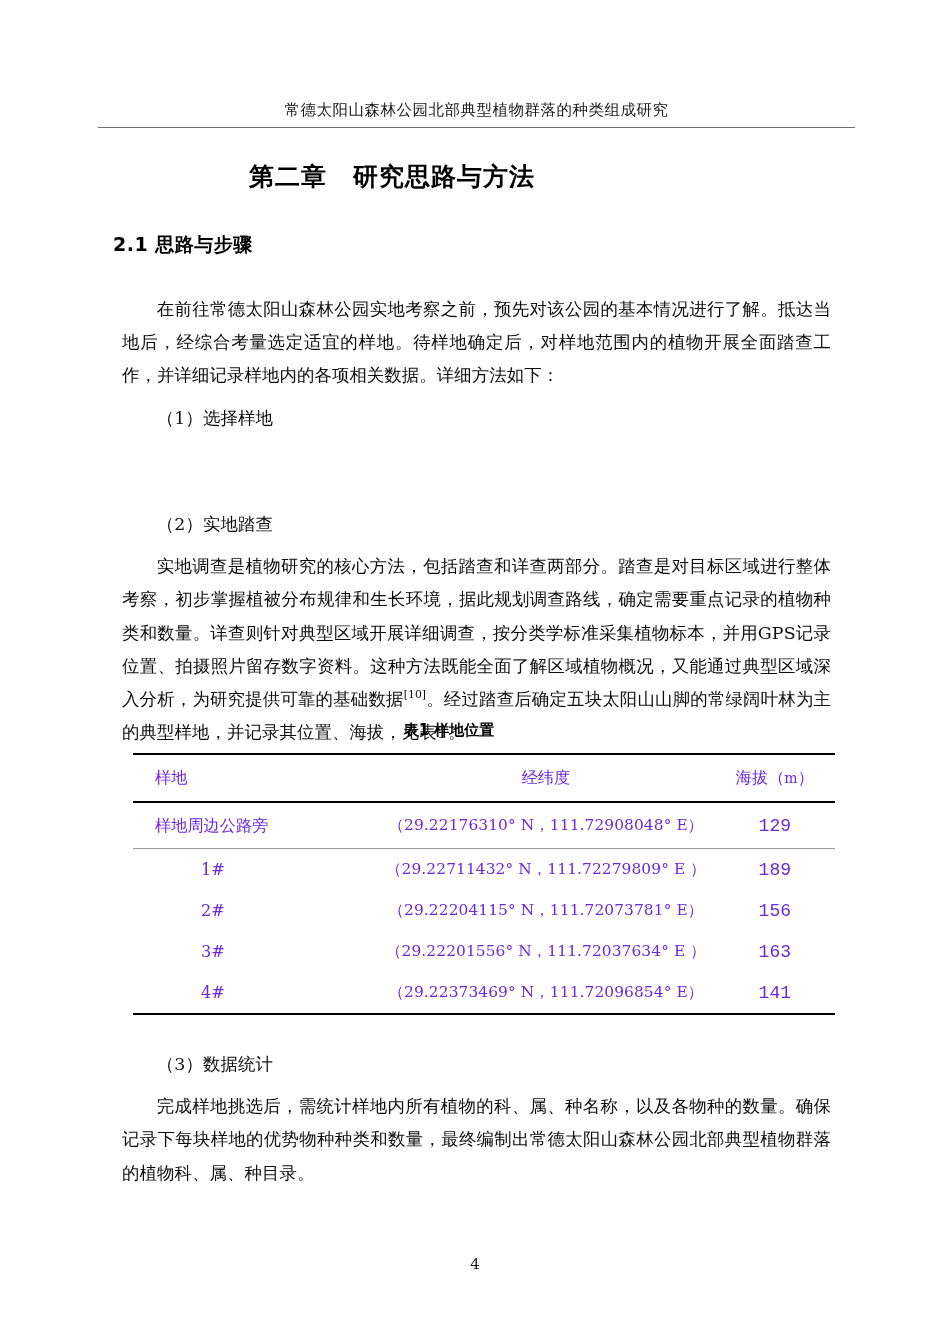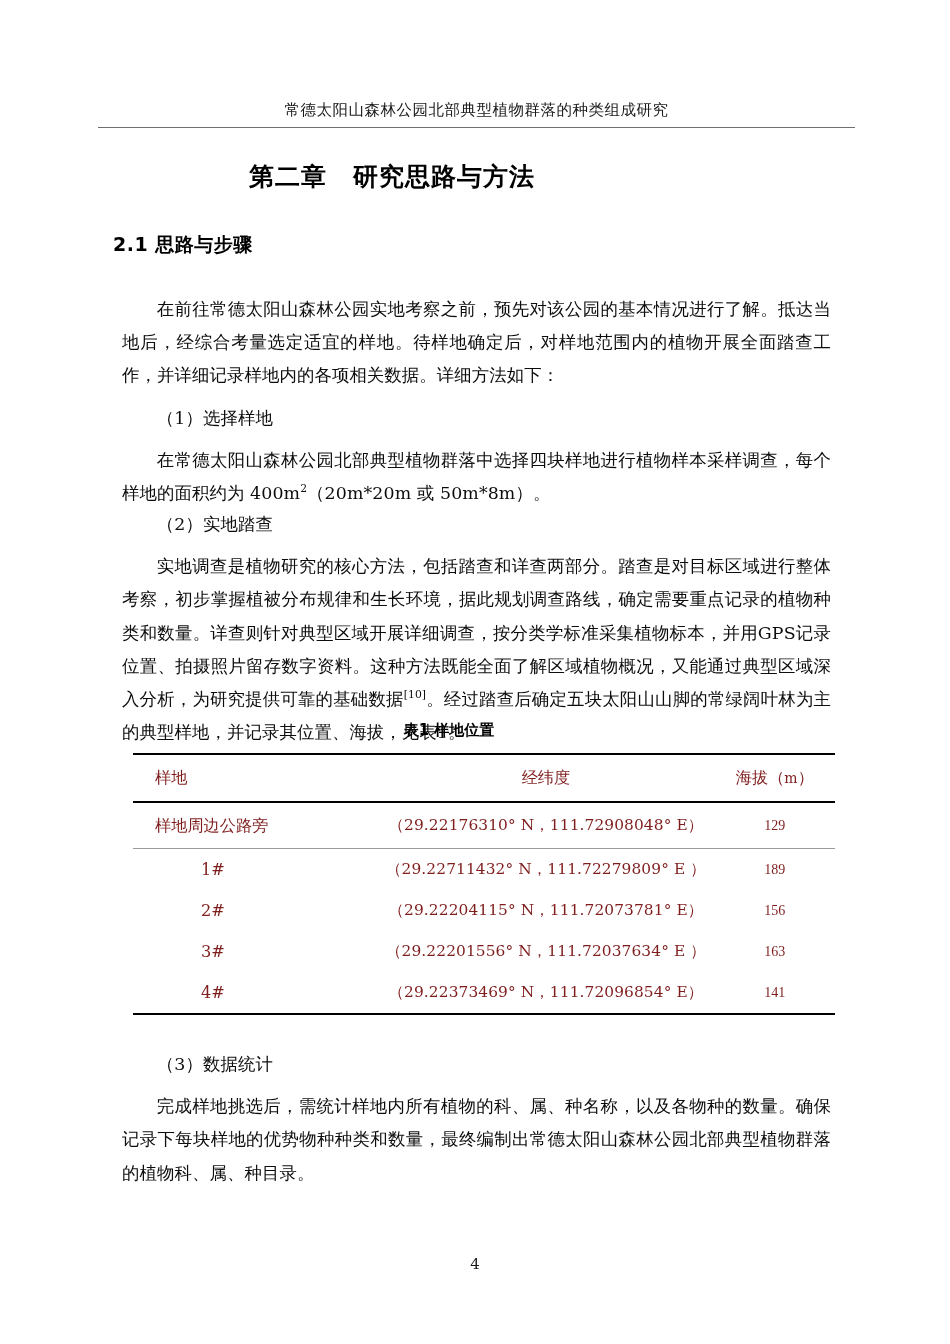--- a/index.html
+++ b/index.html
@@ -112,21 +112,21 @@
   .plot-table-wrap {
     position: absolute;
     left: 133px;
     top: 741px;
     width: 702px;
   }
   table.plot-table {
     width: 702px;
     border-collapse: collapse;
     font-size: 16.2px;
-    color: #7f1d1d;
+    color: #6d28d9;
   }
   table.plot-table th,
   table.plot-table td {
     padding: 0;
     font-weight: normal;
     border: none;
     vertical-align: middle;
   }
   .rule-top    { border-top: 2.4px solid #000 !important; }
   .rule-mid    { border-top: 2.2px solid #000 !important; }
@@ -148,22 +148,22 @@
 
   
   td.plot-id { text-align: left; padding-left: 68px !important; }
 
   .coord-text {
     font-family: "DejaVu Serif", "Liberation Serif", serif;
     font-size: 15.4px;
     letter-spacing: 0.1px;
   }
   .alt-text {
-    font-family: Liberation Serif, serif;
-    font-size: 14px;
+    font-family: Liberation Mono, monospace;
+    font-size: 18px;
   }
   .unit-m {
     font-family: "DejaVu Serif", "Liberation Serif", serif;
     font-size: 14px;
   }
 
   
   .page-number {
     position: absolute;
     left: 0;
@@ -182,21 +182,20 @@
   <div class="running-header">常德太阳山森林公园北部典型植物群落的种类组成研究</div>
   <div class="header-rule"></div>
 
   <div class="chapter-title">第二章　研究思路与方法</div>
 
   <div class="section-heading">2.1 思路与步骤</div>
 
   <div class="body-block" style="top:272px;">
     <p>在前往常德太阳山森林公园实地考察之前，预先对该公园的基本情况进行了解。抵达当地后，经综合考量选定适宜的样地。待样地确定后，对样地范围内的植物开展全面踏查工作，并详细记录样地内的各项相关数据。详细方法如下：</p>
     <p>（1）选择样地</p>
-    <p><span>在常德太阳山森林公园北部典型植物群落中选择四块样地进行植物样本采样调查，每个样地的面积约为 400m</span><sup>2</sup><span>（20m*20m 或 50m*8m）。</span></p>
   </div>
 
   <div class="body-block" style="top:487px;">
     <p>（2）实地踏查</p>
     <p><span>实地调查是植物研究的核心方法，包括踏查和详查两部分。踏查是对目标区域进行整体考察，初步掌握植被分布规律和生长环境，据此规划调查路线，确定需要重点记录的植物种类和数量。详查则针对典型区域开展详细调查，按分类学标准采集植物标本，并用GPS记录位置、拍摄照片留存数字资料。这种方法既能全面了解区域植物概况，又能通过典型区域深入分析，为研究提供可靠的基础数据</span><sup>[10]</sup><span>。经过踏查后确定五块太阳山山脚的常绿阔叶林为主的典型样地，并记录其位置、海拔，见表1。</span></p>
   </div>
 
   <div class="table-caption">表1 样地位置</div>
 
   <div class="plot-table-wrap">

